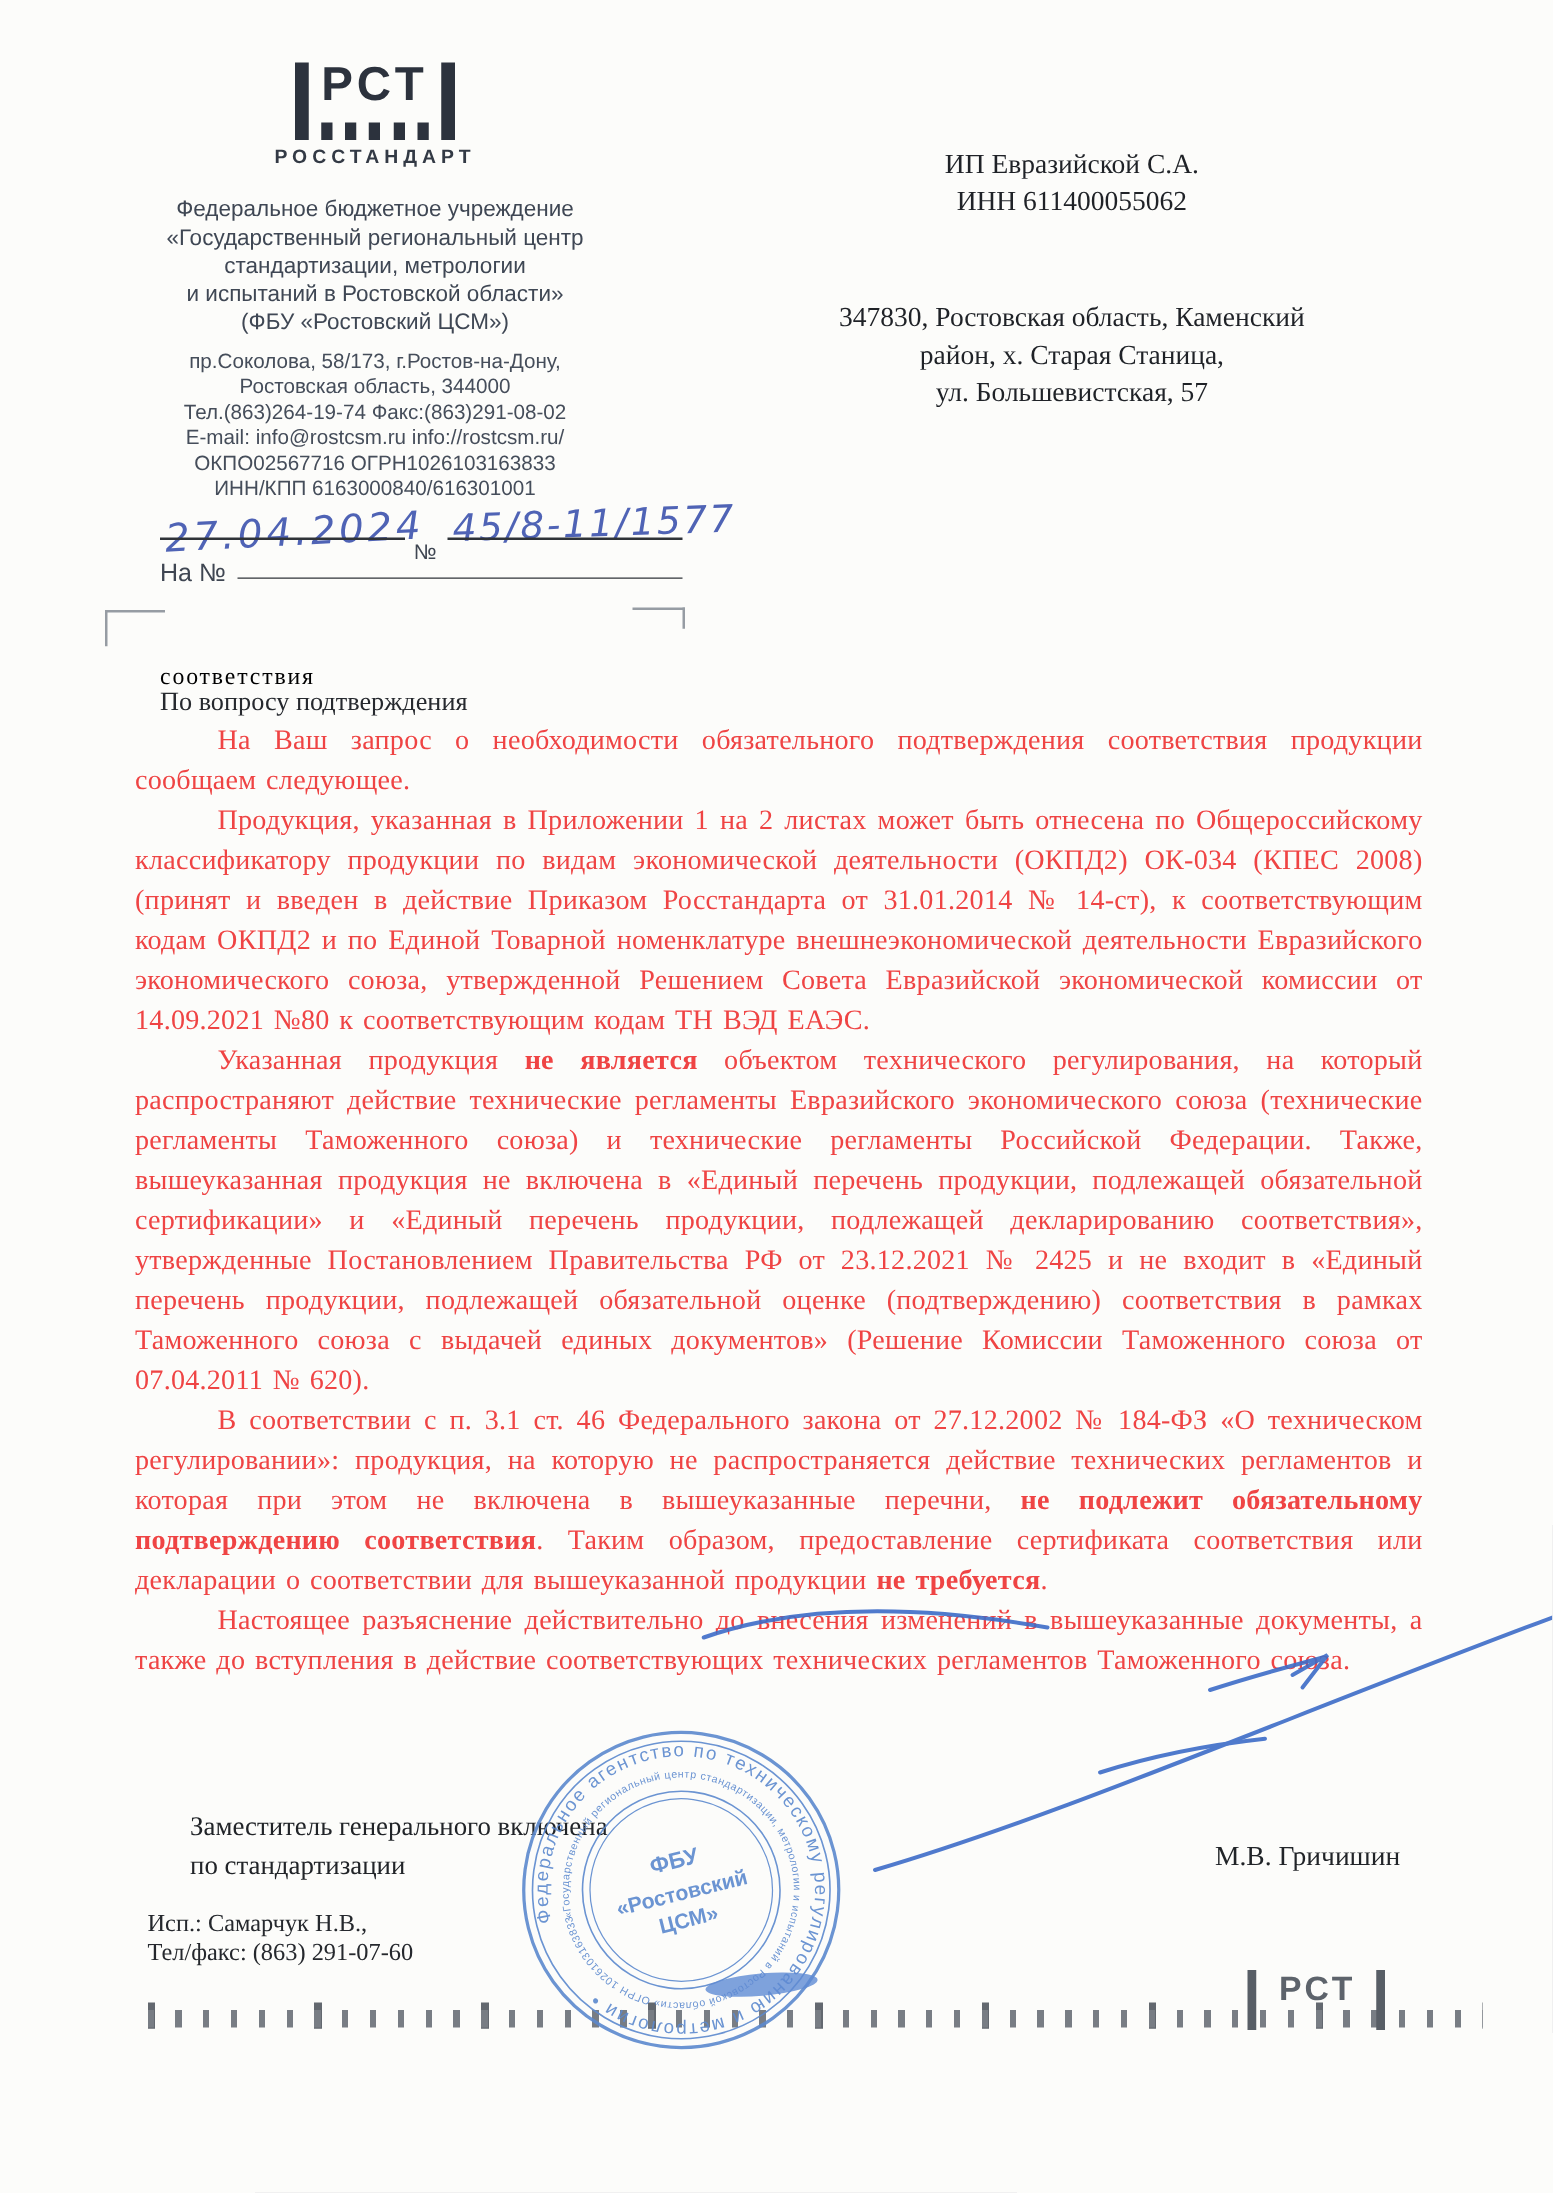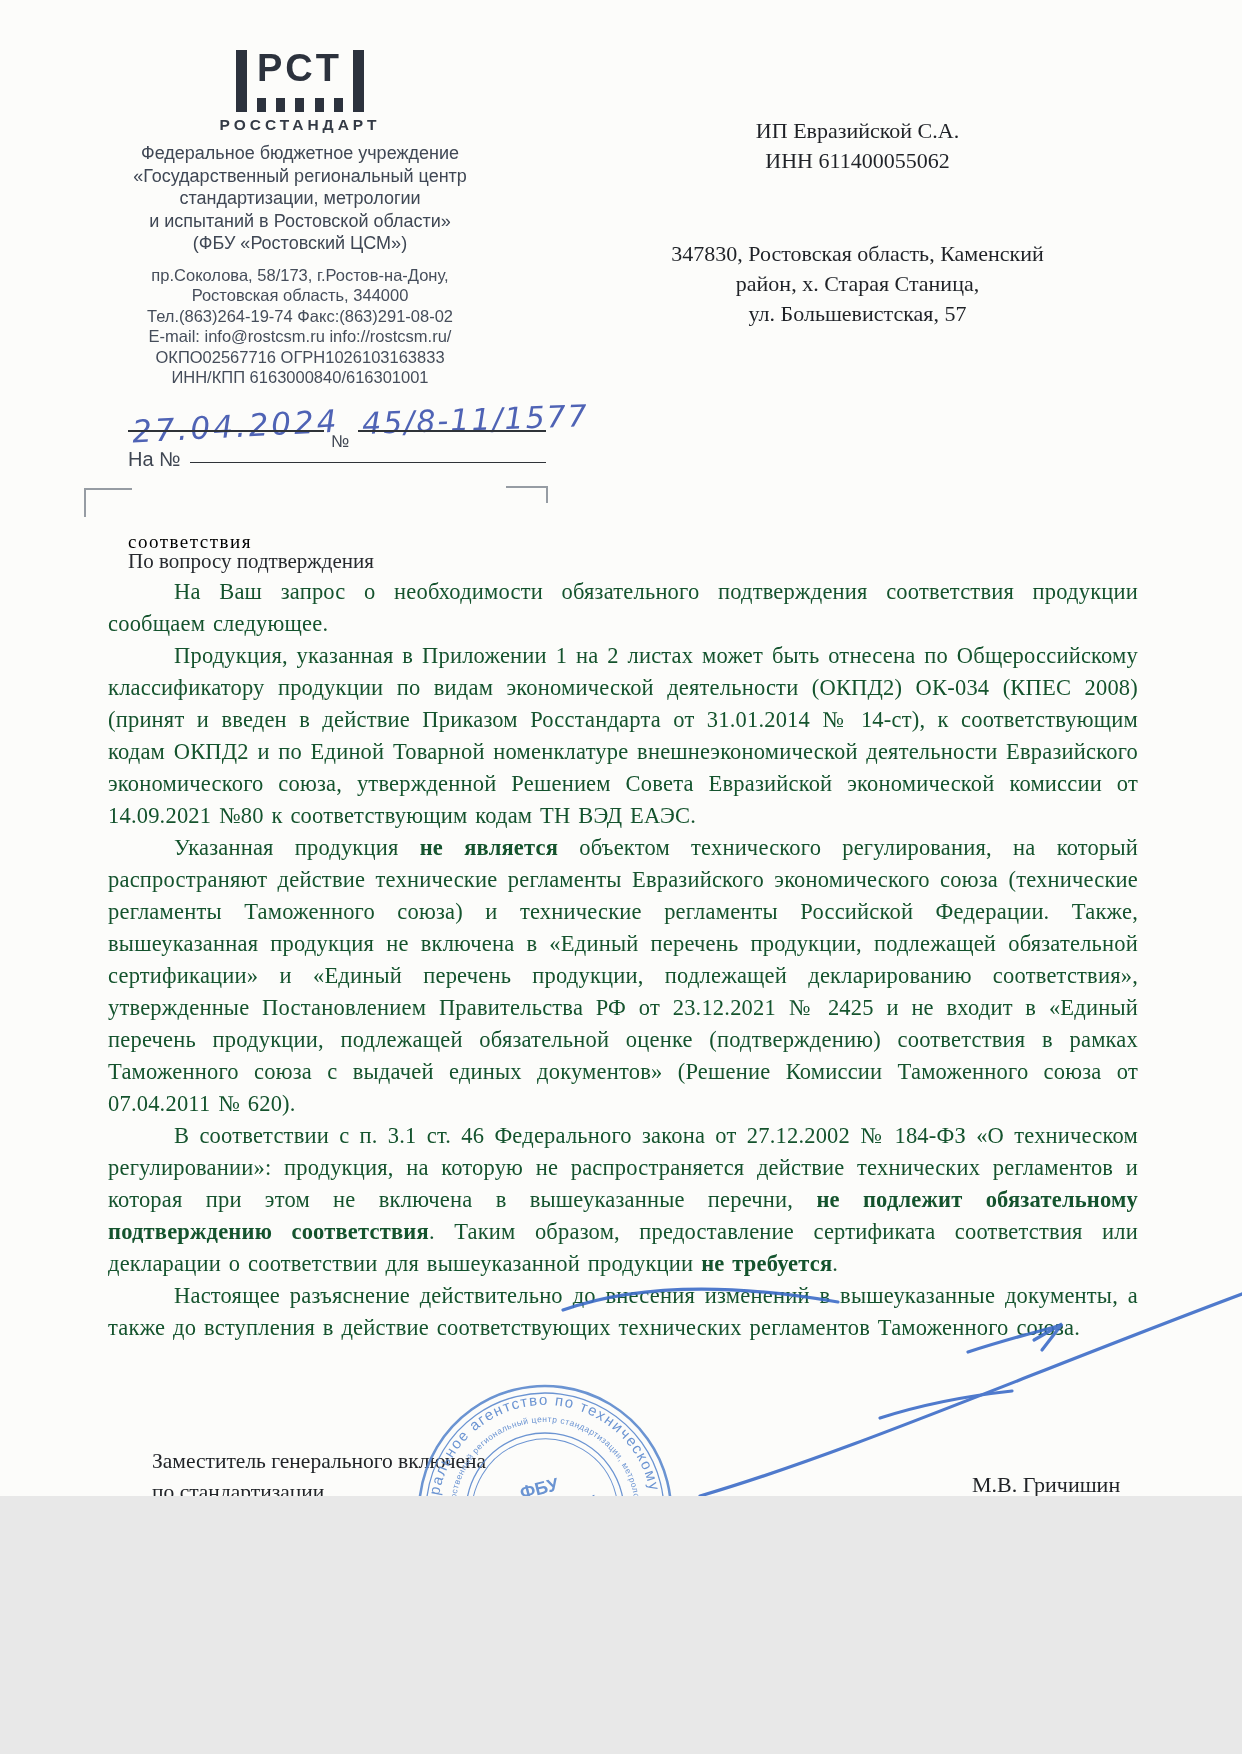--- a/index.html
+++ b/index.html
@@ -1,30 +1,30 @@
 <!DOCTYPE html>
 <html><head>
 <meta charset="utf-8">
 <style>
   html,body{margin:0;padding:0;background:#e8e8e8;}
-  .page{position:relative;width:1242px;height:1496px;margin:0 auto;background:#fcfcfa;overflow:hidden;
+  .page{position:relative;width:1242px;height:1754px;margin:0 auto;background:#fcfcfa;overflow:hidden;
         font-family:"Liberation Serif",serif;color:#212428;}
 
   
   .letterhead{position:absolute;left:70px;top:50px;width:460px;text-align:center;
               font-family:"Liberation Sans",sans-serif;color:#3d4450;}
   .rst-logo{display:inline-flex;align-items:stretch;gap:10px;height:62px;}
   .rst-bar{width:11px;background:#2c323d;}
   .rst-mid{display:flex;flex-direction:column;justify-content:space-between;}
   .rst-letters{font-weight:800;font-size:38px;line-height:36px;letter-spacing:4px;color:#2c323d;
                font-family:"Liberation Sans",sans-serif;}
   .rst-dashes{display:flex;justify-content:space-between;margin-top:4px;}
   .rst-dashes span{width:9px;height:14px;background:#2c323d;}
   .agency{font-size:15.5px;font-weight:700;letter-spacing:4px;color:#333a45;}
-  .org{margin-top:8px;font-size:18px;line-height:22.5px;font-weight:500;color:#3f4754;}
+  .org{margin-top:21px;font-size:18px;line-height:22.5px;font-weight:500;color:#3f4754;}
   .contacts{margin-top:10px;font-size:16.5px;line-height:20.5px;color:#454d5a;}
 
   
   .handwriting{font-family:"DejaVu Sans",sans-serif;font-style:italic;color:#4f63b5;}
   .hw-date{position:absolute;left:132px;top:408px;font-size:31px;letter-spacing:3px;transform:rotate(-3deg);}
   .hw-num{position:absolute;left:362px;top:402px;font-size:30px;letter-spacing:2px;transform:rotate(-2deg);}
   .ref-line{position:absolute;border-bottom:2px solid #2f3338;}
   .ref-line.l1{left:128px;top:430px;width:196px;}
   .ref-line.l2{left:358px;top:430px;width:188px;}
   .ref-line.l3{left:190px;top:462px;width:356px;border-bottom-width:1.6px;}
@@ -43,21 +43,21 @@
   .recipient{position:absolute;left:600px;top:116px;width:515px;text-align:center;
              font-size:22px;line-height:30px;color:#1f2227;}
   .recipient .addr{margin-top:63px;}
 
   
   .subject1{position:absolute;left:128px;top:501px;font-size:21px;color:#26292e;margin-top:48px;}
   .subject2{position:absolute;left:128px;top:531px;font-size:19px;letter-spacing:1.5px;color:#000000;}
 
   
   .body-text{position:absolute;left:108px;top:576px;width:1030px;font-size:22.5px;line-height:32px;
-             color:#14532d;}
+             color:#ef4444;}
   .body-text p{margin:0;text-indent:66px;text-align:justify;word-spacing:2px;letter-spacing:0.2px;}
   .body-text .b{font-weight:bold;}
 
   
   .sig-title{position:absolute;left:152px;top:1446px;font-size:21.5px;line-height:30.5px;color:#212428;}
   .sig-name{position:absolute;left:972px;top:1472px;font-size:22px;color:#212428;}
   .executor{position:absolute;left:118px;top:1528px;font-size:19.5px;line-height:23px;color:#25282d;}
 
   
   .stamp{position:absolute;left:413px;top:1380px;width:264px;height:264px;transform:rotate(-14deg);

